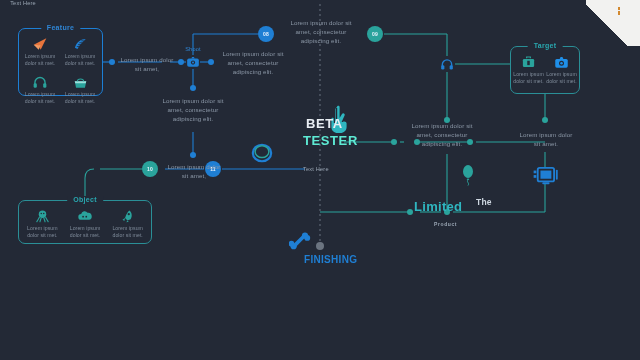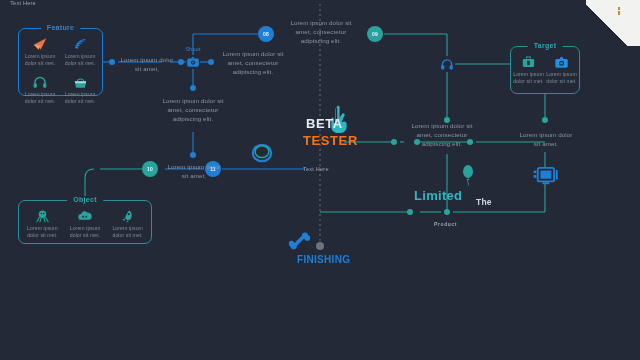--- a/index.html
+++ b/index.html
@@ -54,21 +54,21 @@
   .dot.b{background:#1f7fd4;}
   .dot.t{background:#2aa39c;}
   .dot.g{background:#6b7480;}
 
   
   .beta{
     position:absolute;font-size:13px;font-weight:bold;color:#e8edf3;
     letter-spacing:.6px;
   }
   .tester{
-    position:absolute;font-size:13px;font-weight:bold;color:#f97316;
+    position:absolute;font-size:13px;font-weight:bold;color:#5eead4;
     letter-spacing:.6px;
   }
   .the{position:absolute;font-size:8.5px;font-weight:bold;color:#cfd8e2;letter-spacing:.2px;}
   .limited{position:absolute;font-size:13px;font-weight:bold;color:#2fb6c0;letter-spacing:.3px;}
   .product{position:absolute;font-size:5px;font-weight:bold;color:#9aa6b4;letter-spacing:.6px;}
   .finishing{position:absolute;font-size:10px;font-weight:bold;color:#1f7fd4;letter-spacing:.3px;}
   .shootlbl{position:absolute;font-size:5.6px;color:#2f86d6;letter-spacing:.2px;text-align:center;}
 
   
   .corner{
@@ -353,18 +353,18 @@
   <div class="lorem abs" style="left:517px;top:130px;width:58px;">Lorem ipsum dolor sit amet.</div>
 
   <div class="lorem abs" style="left:519px;top:130px;width:54px;opacity:0;">Lorem ipsum dolor sit amet.</div>
 
   <div class="texthere abs" style="left:303px;top:166px;width:36px;text-align:left;">Text Here</div>
 
   <div class="beta" style="left:306px;top:116px;">BETA</div>
   <div class="tester" style="left:303px;top:133px;">TESTER</div>
 
   <div class="the" style="left:434px;top:197px;margin-left:42px;">The</div>
-  <div class="limited" style="left:414px;top:188px;">Limited</div>
+  <div class="limited" style="left:414px;top:199px;">Limited</div>
   <div class="product" style="left:434px;top:221px;">Product</div>
 
-  <div class="finishing" style="left:297px;top:254px;">FINISHING</div>
+  <div class="finishing" style="left:304px;top:254px;">FINISHING</div>
 
 </div>
 
 </body></html>

